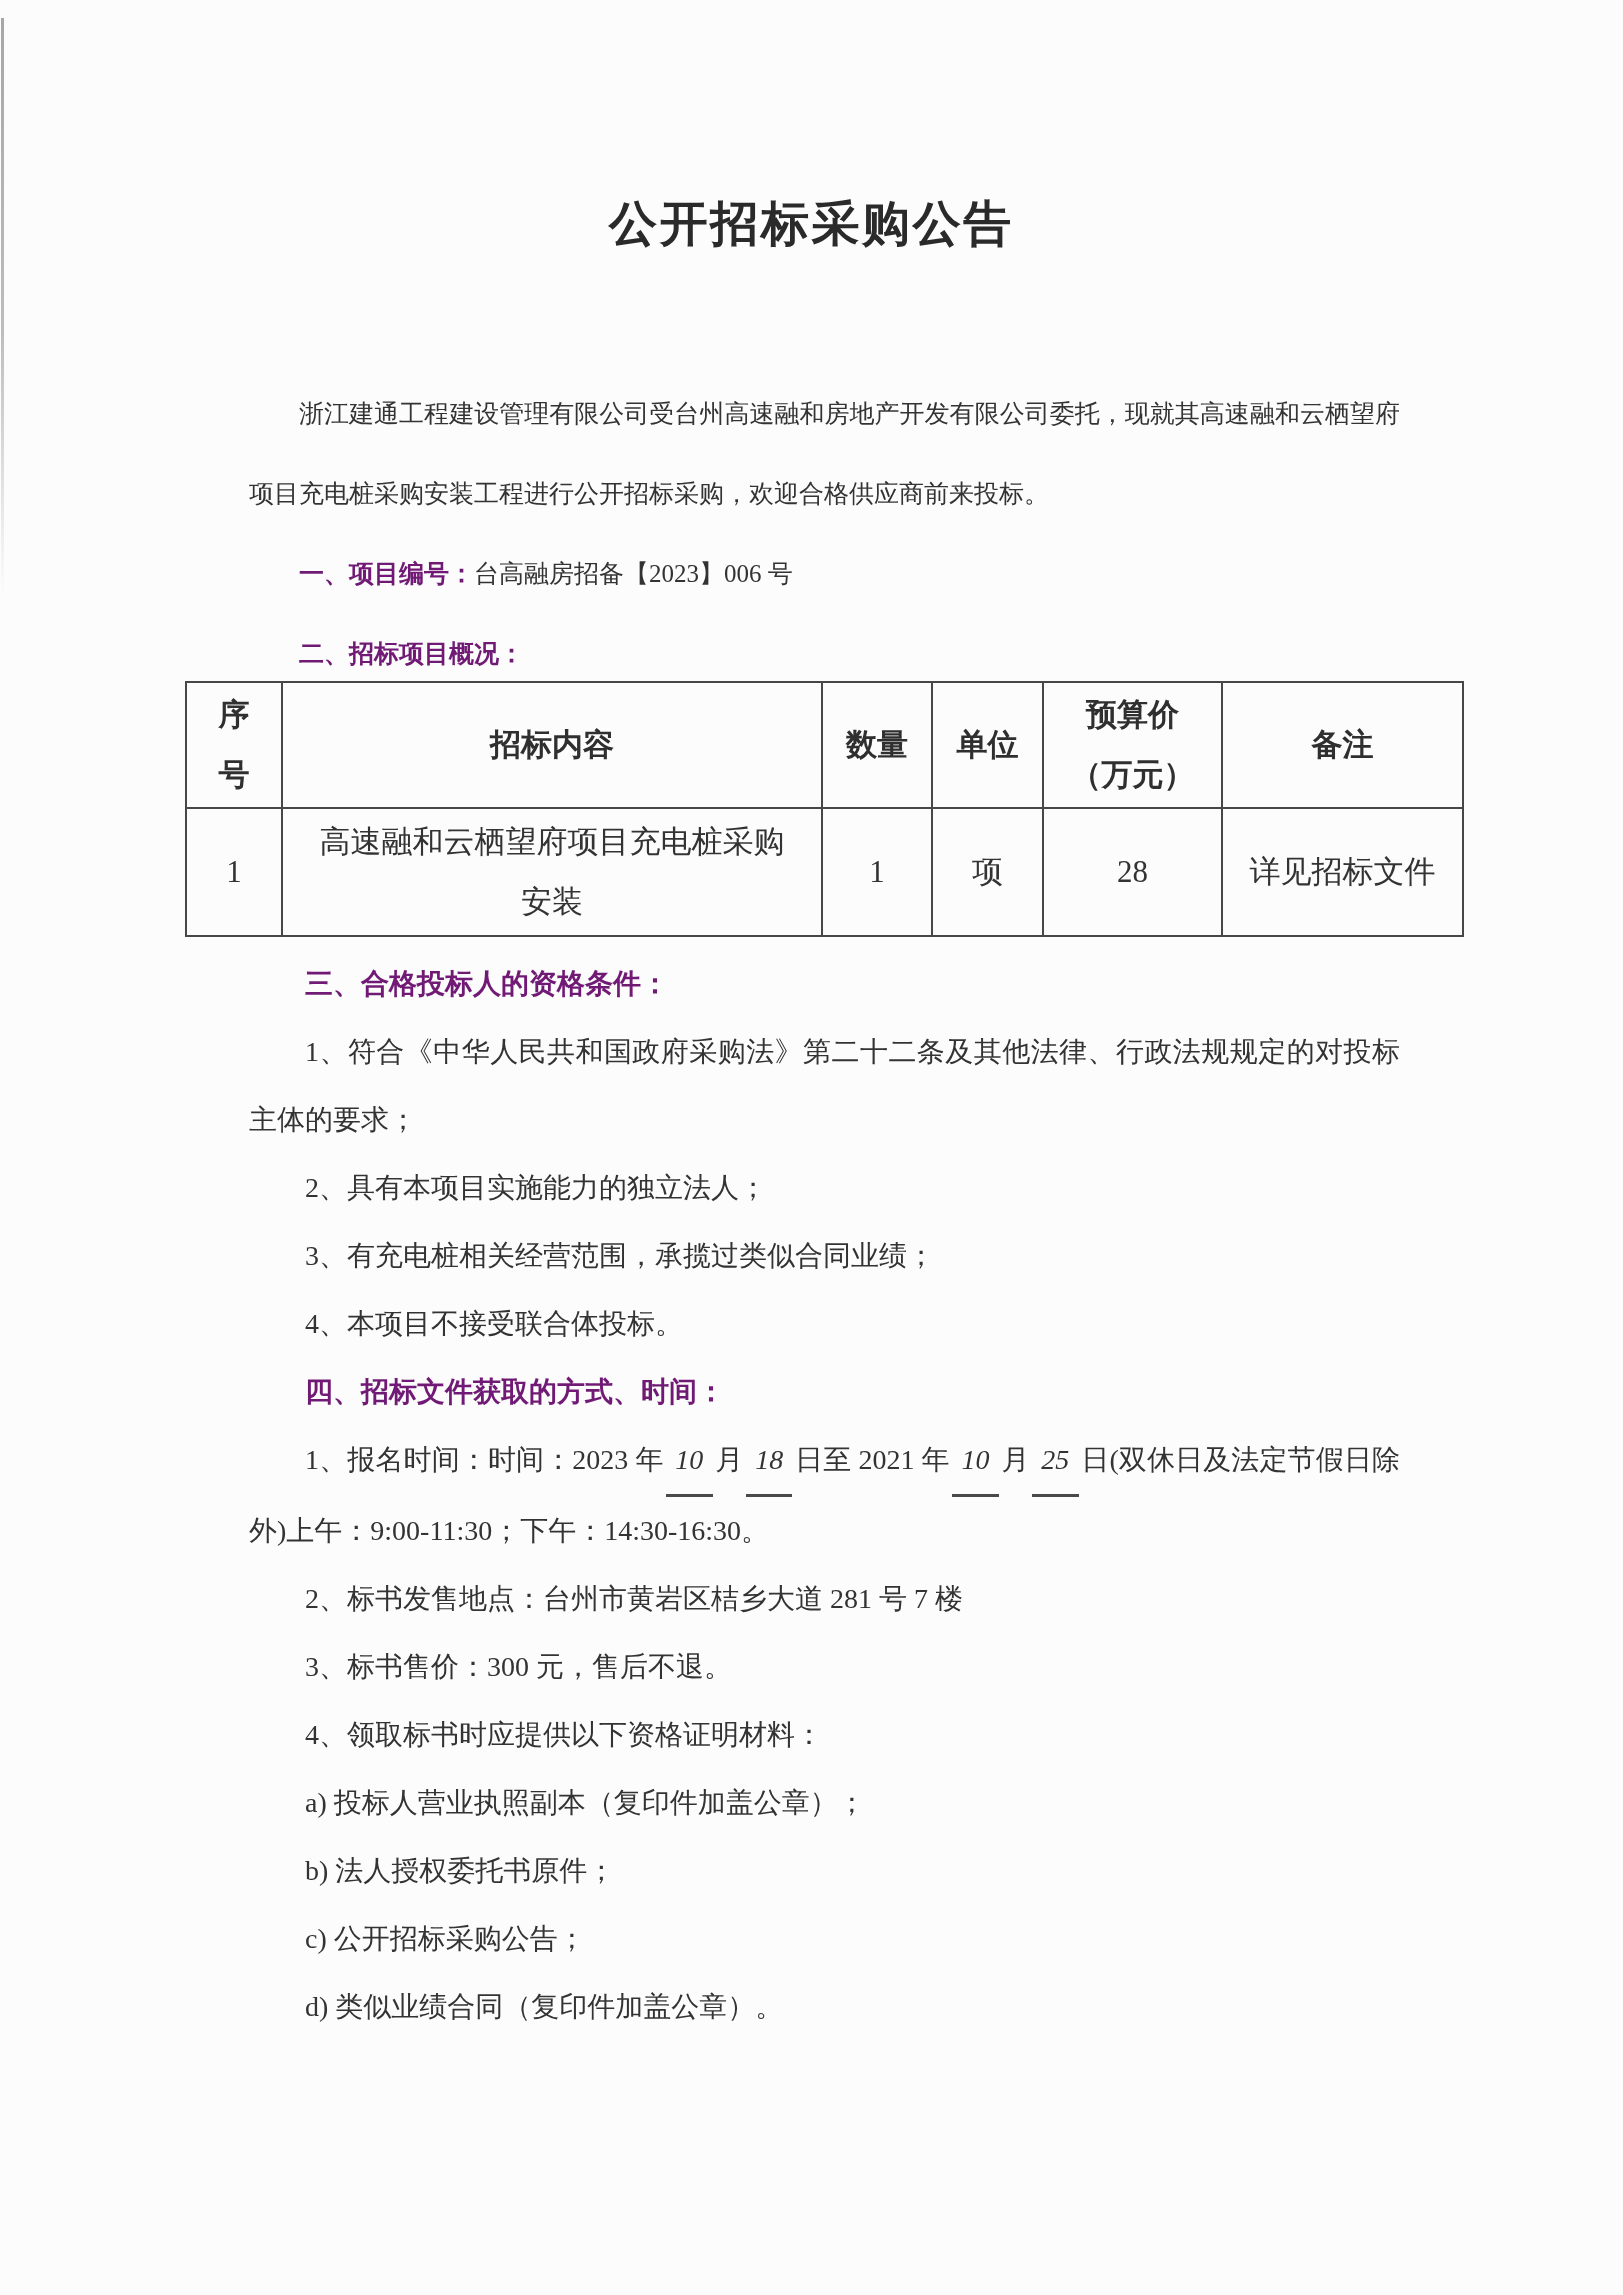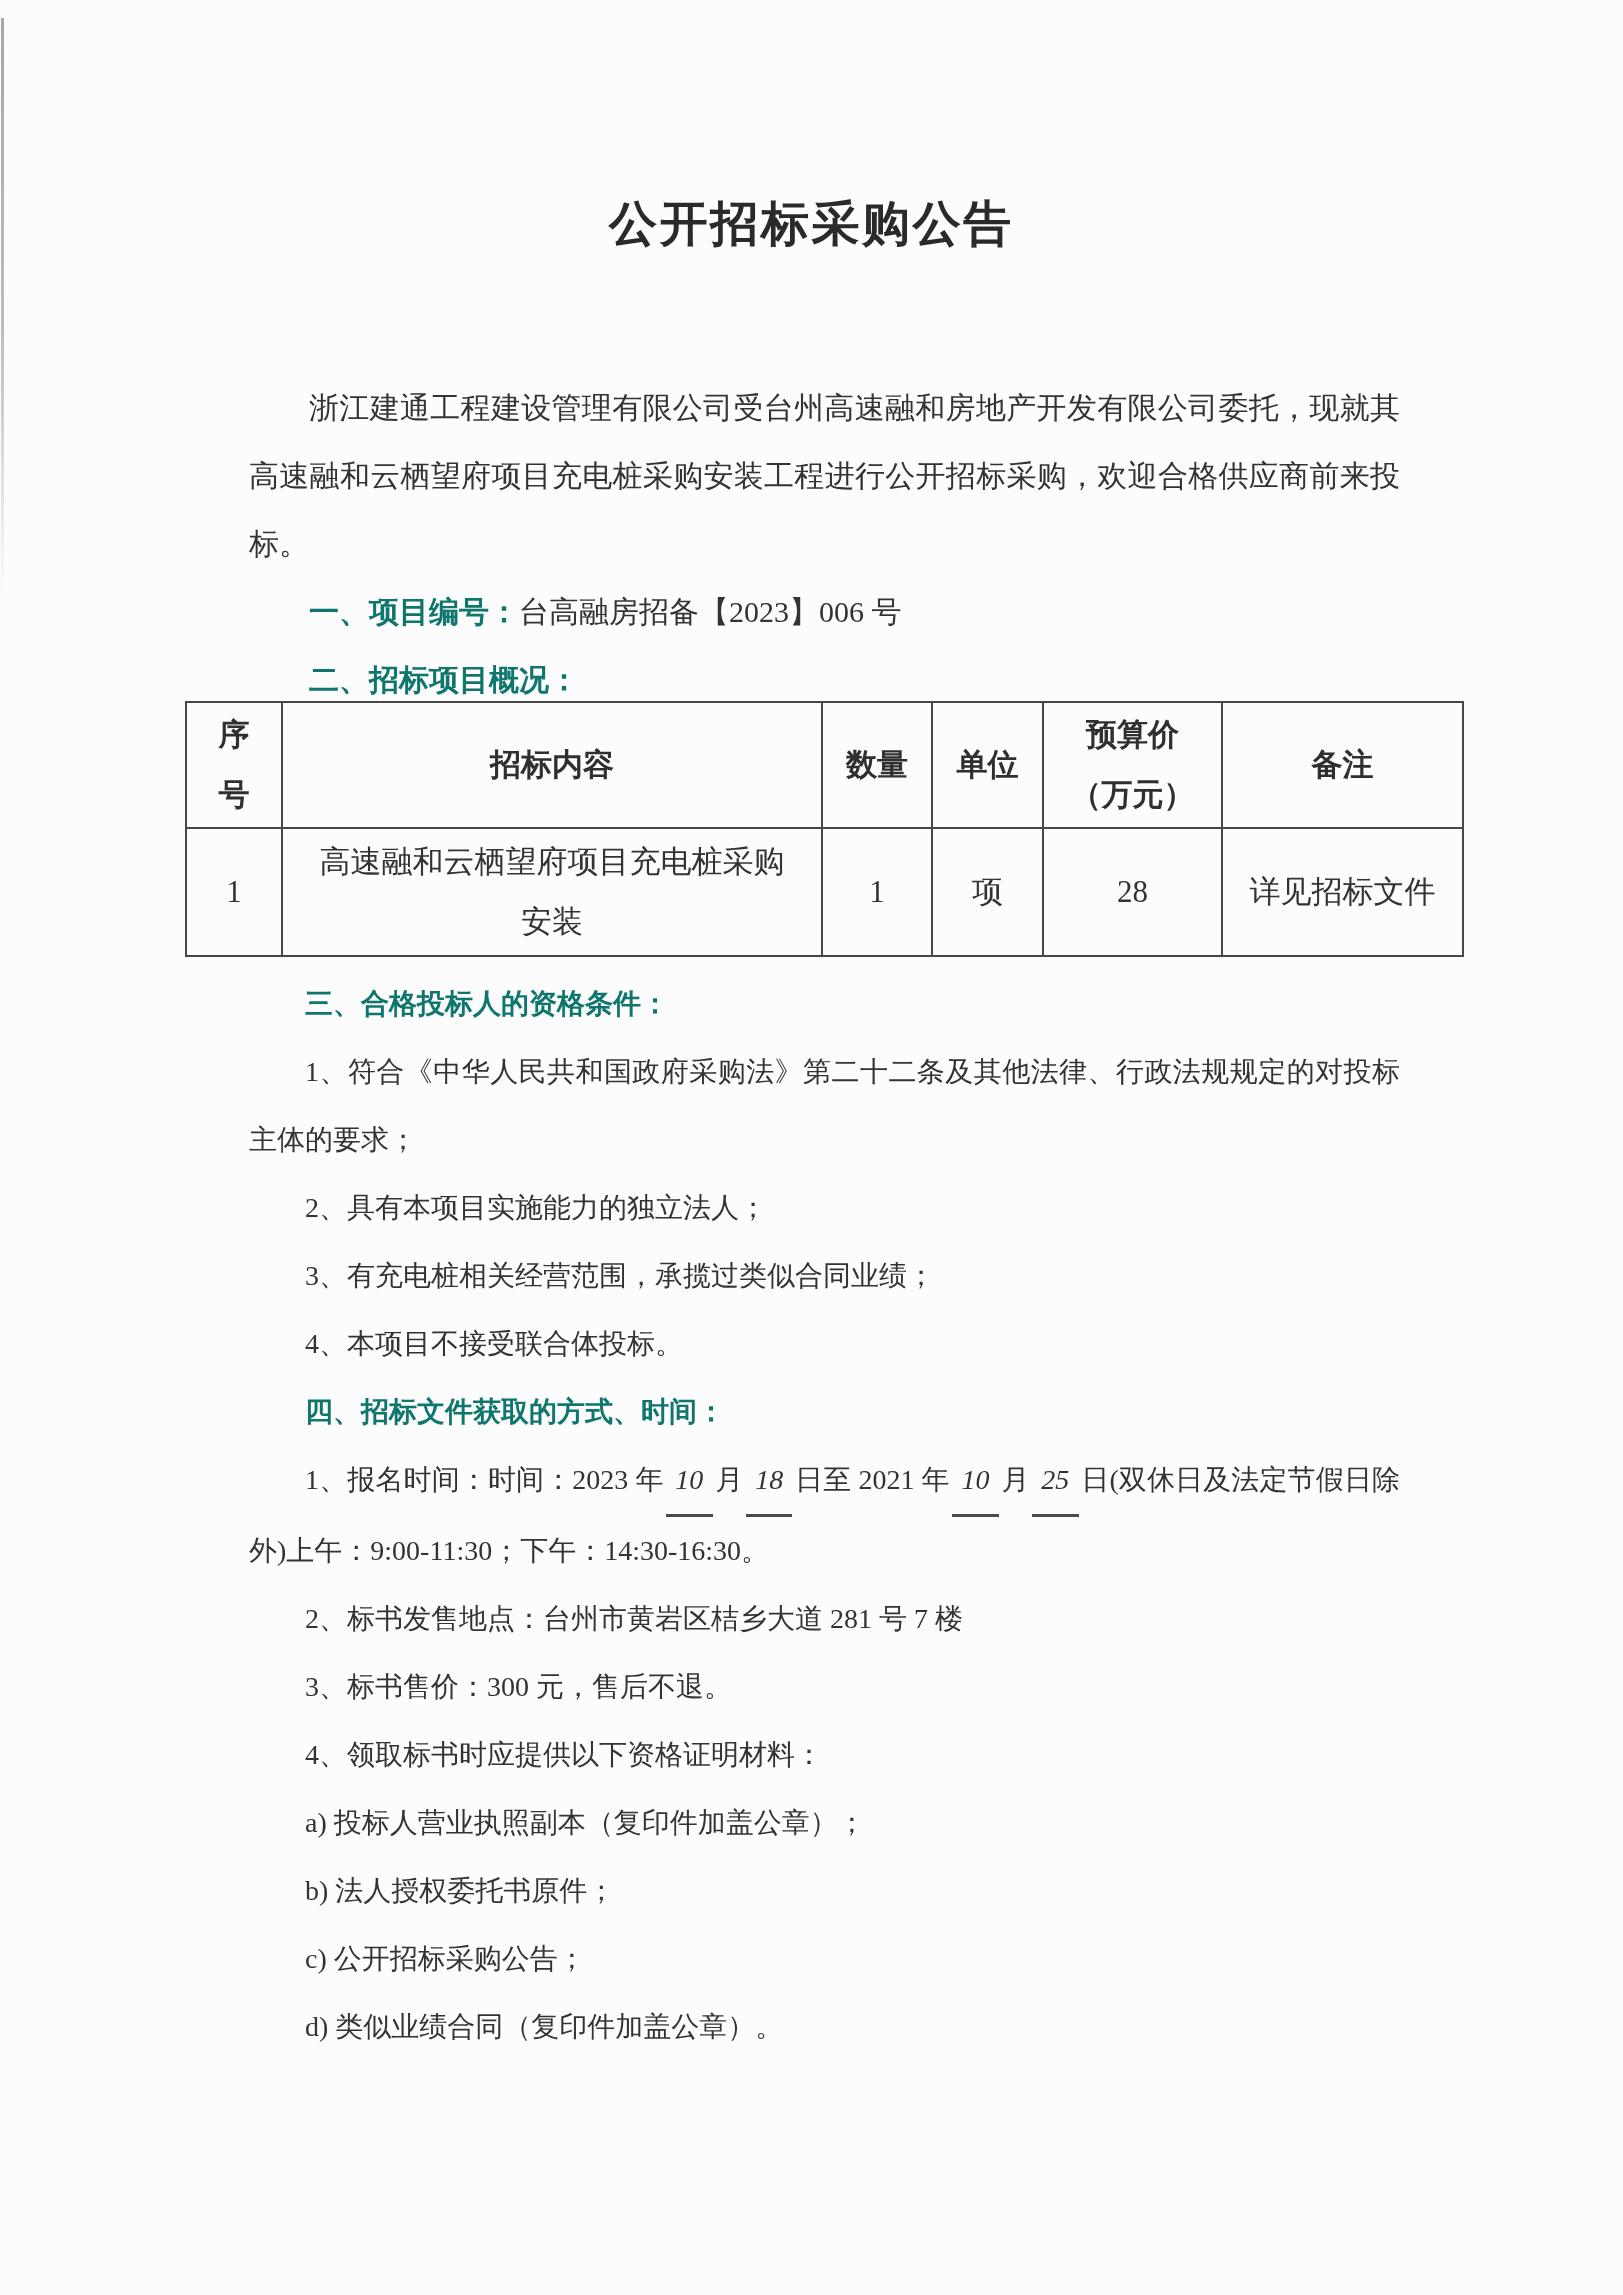--- a/index.html
+++ b/index.html
@@ -22,32 +22,32 @@
     padding-top:195px;
     text-align:center;
     font-size:48px;
     line-height:1.2;
     font-weight:700;
     letter-spacing:2.6px;
     color:#2a2a2a;
   }
   .content{
     margin:121px 223px 0 249px;
-    font-size:30px;
-    line-height:68px;
+    font-size:25px;
+    line-height:80px;
     text-align:justify;
   }
   .content2{
     margin:13.7px 223px 0 249px;
     font-size:28px;
     line-height:68px;
     text-align:justify;
   }
   .para{margin:0;text-indent:2em;}
-  .bold{font-weight:700;color:#0f766e;}
+  .bold{font-weight:700;color:#701a75;}
   .u{
     display:inline-block;
     border-bottom:3.3px solid #4a4a4a;
     padding:0 9.2px 0;
     margin:0 2.6px;
     text-indent:0;
     font-style:italic;
   }
   .table-wrap{
     margin:-13px 0 0 185px;

